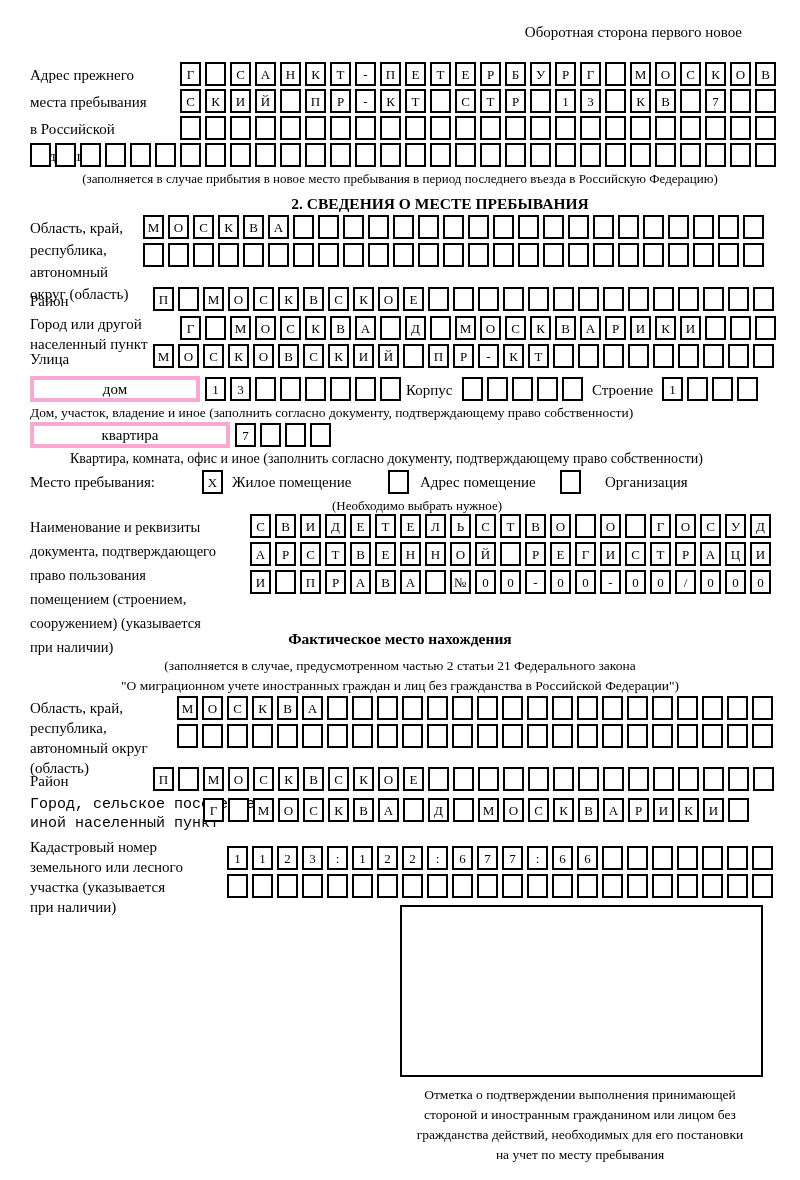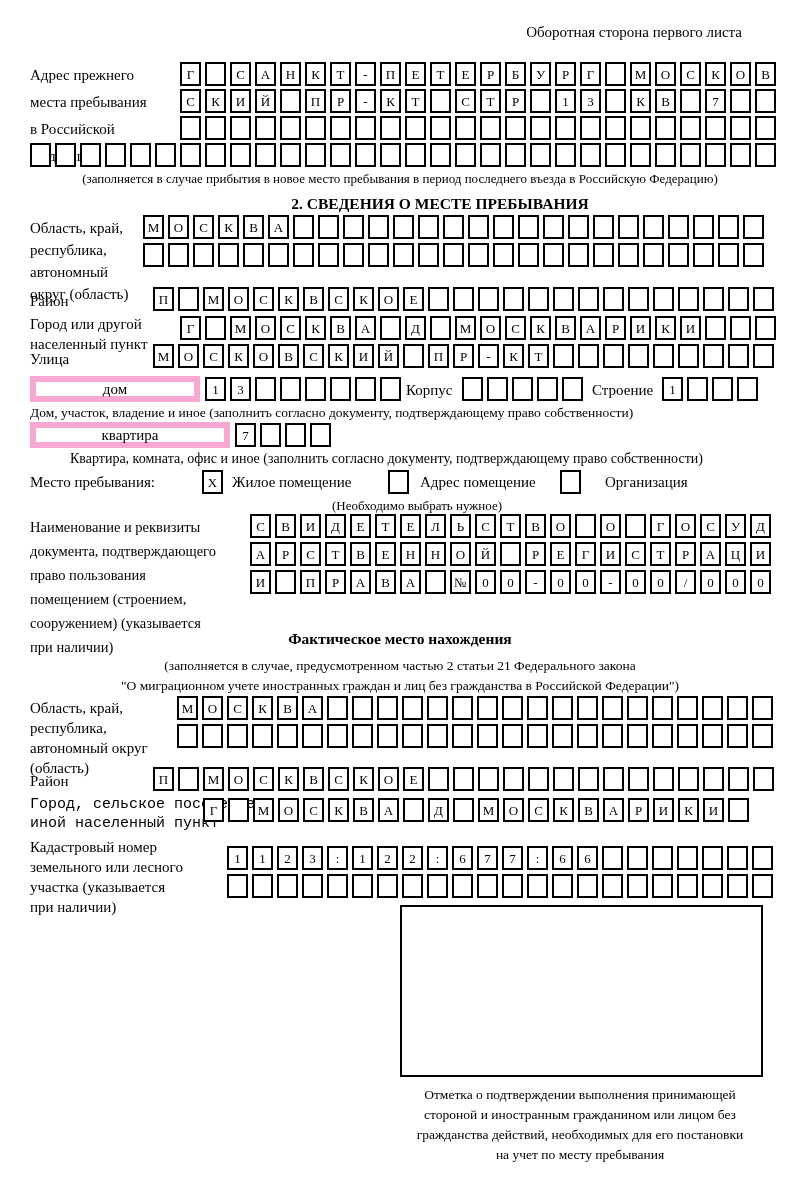--- a/index.html
+++ b/index.html
@@ -14,29 +14,29 @@
   .note{font-size:13px;}
   .center{left:0;width:800px;text-align:center;}
   .title{font-weight:bold;font-size:15.5px;}
   .cells{display:flex;gap:4px;}
   .cell{
     flex:0 0 21px;width:21px;height:24px;box-sizing:border-box;
     border:2px solid #000;display:flex;align-items:center;justify-content:center;
     font-size:13px;line-height:1;background:#fff;
   }
   .fieldbox{
-    box-sizing:border-box;border:6px solid #f9a8d4;height:26px;background:#fff;
+    box-sizing:border-box;border:4px solid #f9a8d4;height:26px;background:#fff;
     display:flex;align-items:center;justify-content:center;font-size:15px;
   }
   .stamp-box{box-sizing:border-box;border:2px solid #000;background:#fff;}
 </style>
 </head>
 <body>
 
-<div class="abs lbl" style="top:22px;right:58px;">Оборотная сторона первого листа</div>
+<div class="abs lbl" style="top:22px;right:58px;">Оборотная сторона первого новое</div>
 
 <div class="abs lbl prelines" style="left:30px;top:62px;line-height:27px;">Адрес прежнего
 места пребывания
 в Российской
 Федерации</div>
 <div class="abs cells" style="left:180px;top:62px;">
     <span class="cell">Г</span>
     <span class="cell"></span>
     <span class="cell">С</span>
     <span class="cell">А</span>

